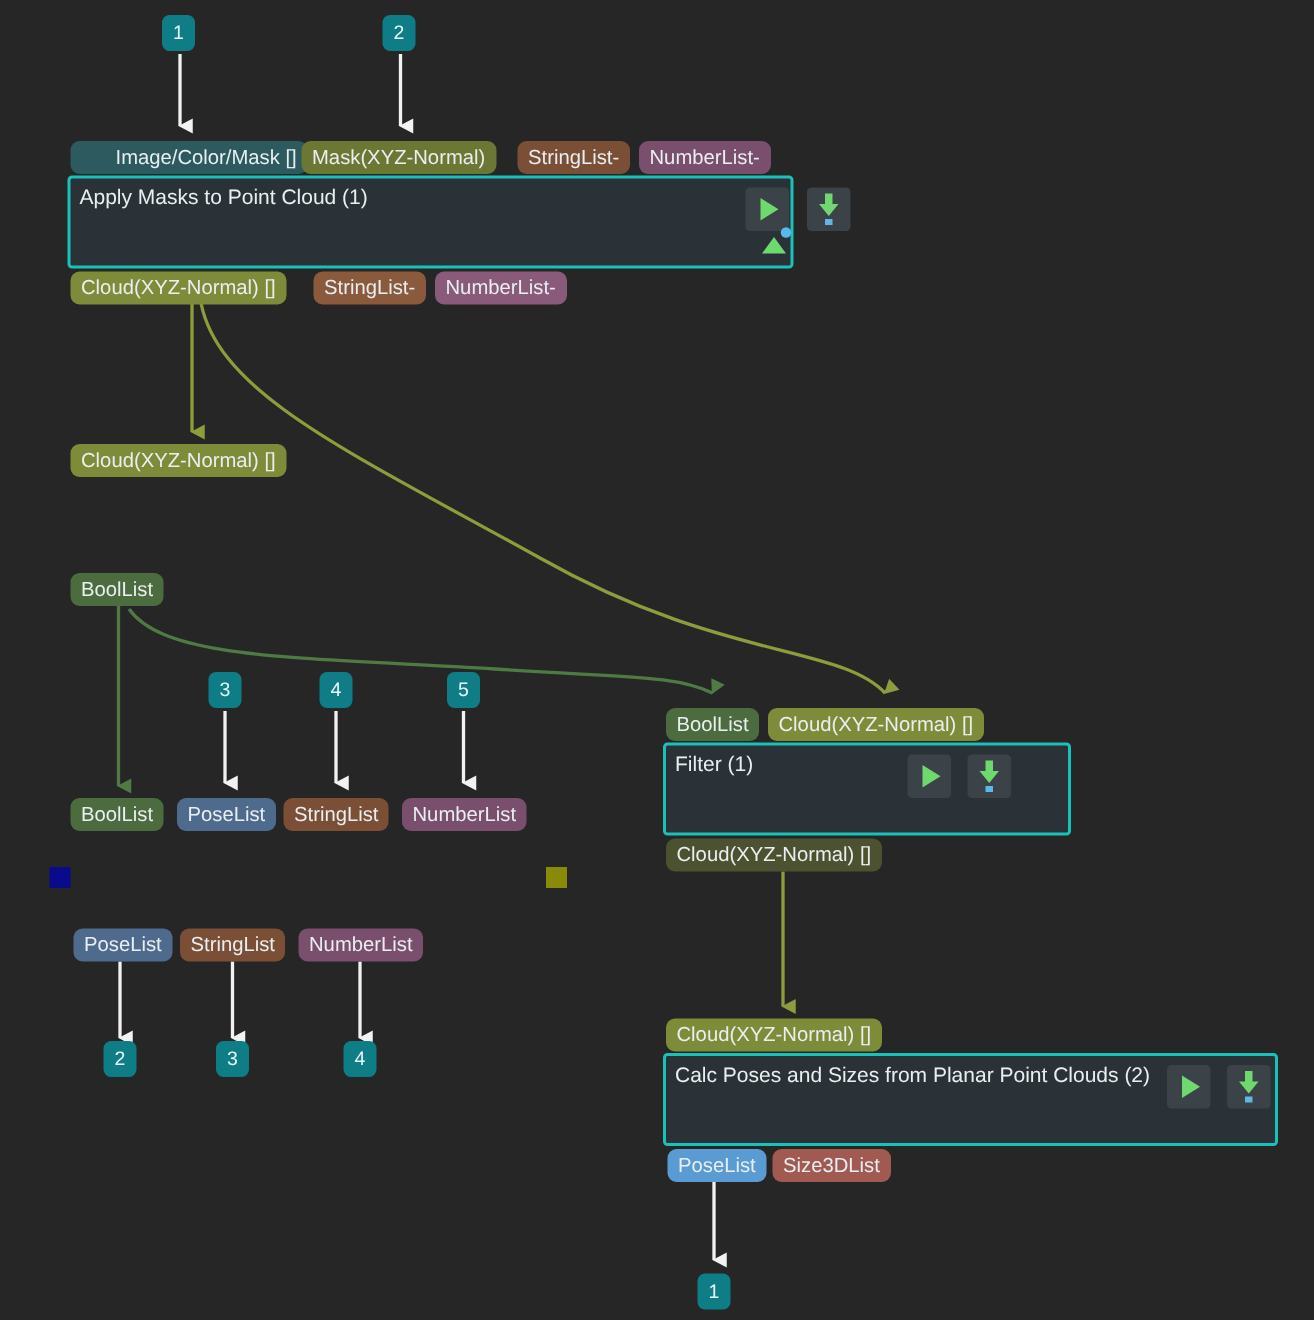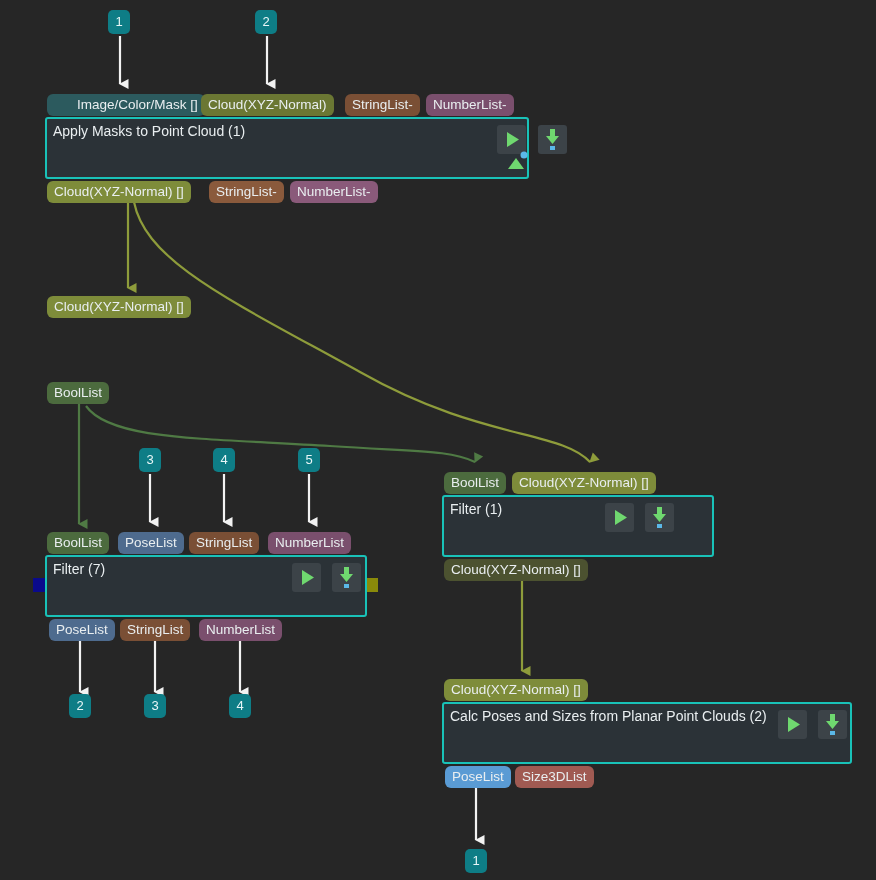--- a/index.html
+++ b/index.html
@@ -145,21 +145,21 @@
   <div class="badge" style="left:255px;top:10px;">2</div>
   <div class="badge" style="left:139px;top:448px;">3</div>
   <div class="badge" style="left:213px;top:448px;">4</div>
   <div class="badge" style="left:298px;top:448px;">5</div>
   <div class="badge" style="left:69px;top:694px;">2</div>
   <div class="badge" style="left:144px;top:694px;">3</div>
   <div class="badge" style="left:229px;top:694px;">4</div>
   <div class="badge" style="left:465px;top:849px;">1</div>
 
   <div class="pin" style="left:47px;top:94px;background:#2c5a5e;padding-left:30px;">Image/Color/Mask []</div>
-  <div class="pin" style="left:201px;top:94px;background:#6b7733;">Cloud(XYZ-Normal)</div>
+  <div class="pin" style="left:201px;top:94px;background:#6b7733;">Mask(XYZ-Normal)</div>
   <div class="pin" style="left:345px;top:94px;background:#7a4f35;">StringList-</div>
   <div class="pin" style="left:426px;top:94px;background:#7a4f6d;">NumberList-</div>
 
   <div class="node" style="left:45px;top:117px;width:484px;height:62px;text-decoration:underline;">
     <span class="node-title">Apply Masks to Point Cloud (1)</span>
 
     <div class="nbtn" style="left:450px;top:6px;">
       <svg width="29" height="29" viewBox="0 0 29 29">
           <path d="M10,7 L22,14.5 L10,22 Z" fill="#6fd86f"></path>
         </svg>
@@ -189,75 +189,60 @@
   <div class="pin" style="left:47px;top:382px;background:#4c6b3e;">BoolList</div>
 
   <div class="pin" style="left:47px;top:532px;background:#4c6b3e;">BoolList</div>
   <div class="pin" style="left:118px;top:532px;background:#4e6b8e;">PoseList</div>
   <div class="pin" style="left:189px;top:532px;background:#7a4f35;">StringList</div>
   <div class="pin" style="left:268px;top:532px;background:#7a4f6d;">NumberList</div>
 
   <div class="side-sq" style="left:33px;top:578px;background:#0a0a8c;"></div>
   <div class="side-sq" style="left:364px;top:578px;background:#8a8a0a;"></div>
 
-  <div class="node" style="left:45px;top:555px;width:322px;height:62px;">
-    <span class="node-title">Filter (7)</span>
-    <div class="nbtn" style="left:245px;top:6px;">
+
+  <div class="pin" style="left:49px;top:619px;background:#4e6b8e;">PoseList</div>
+  <div class="pin" style="left:120px;top:619px;background:#7a4f35;">StringList</div>
+  <div class="pin" style="left:199px;top:619px;background:#7a4f6d;">NumberList</div>
+
+  <div class="pin" style="left:444px;top:472px;background:#4c6b3e;">BoolList</div>
+  <div class="pin" style="left:512px;top:472px;background:#7e8c3a;">Cloud(XYZ-Normal) []</div>
+
+  <div class="node" style="left:442px;top:495px;width:272px;height:62px;">
+    <span class="node-title">Filter (1)</span>
+    <div class="nbtn" style="left:161px;top:6px;">
       <svg width="29" height="29" viewBox="0 0 29 29">
           <path d="M10,7 L22,14.5 L10,22 Z" fill="#6fd86f"></path>
         </svg>
     </div>
-    <div class="nbtn" style="left:285px;top:6px;">
+    <div class="nbtn" style="left:201px;top:6px;">
       <svg width="29" height="29" viewBox="0 0 29 29">
         <rect x="12" y="4" width="5" height="8" fill="#6fd86f"></rect>
         <path d="M8,11 L21,11 L14.5,19 Z" fill="#6fd86f"></path>
         <rect x="12" y="21" width="5" height="4" fill="#5bb8e8"></rect>
       </svg>
     </div>
   </div>
 
-  <div class="pin" style="left:49px;top:619px;background:#4e6b8e;">PoseList</div>
-  <div class="pin" style="left:120px;top:619px;background:#7a4f35;">StringList</div>
-  <div class="pin" style="left:199px;top:619px;background:#7a4f6d;">NumberList</div>
-
-  <div class="pin" style="left:444px;top:472px;background:#4c6b3e;">BoolList</div>
-  <div class="pin" style="left:512px;top:472px;background:#7e8c3a;">Cloud(XYZ-Normal) []</div>
-
-  <div class="node" style="left:442px;top:495px;width:272px;height:62px;">
-    <span class="node-title">Filter (1)</span>
-    <div class="nbtn" style="left:161px;top:6px;">
+  <div class="pin" style="left:444px;top:559px;background:#4c5230;">Cloud(XYZ-Normal) []</div>
+
+  <div class="pin" style="left:444px;top:679px;background:#7e8c3a;">Cloud(XYZ-Normal) []</div>
+
+  <div class="node" style="left:442px;top:702px;width:410px;height:62px;padding-left:32px;">
+    <span class="node-title">Calc Poses and Sizes from Planar Point Clouds (2)</span>
+    <div class="nbtn" style="left:334px;top:6px;">
       <svg width="29" height="29" viewBox="0 0 29 29">
           <path d="M10,7 L22,14.5 L10,22 Z" fill="#6fd86f"></path>
         </svg>
     </div>
-    <div class="nbtn" style="left:201px;top:6px;">
+    <div class="nbtn" style="left:374px;top:6px;">
       <svg width="29" height="29" viewBox="0 0 29 29">
         <rect x="12" y="4" width="5" height="8" fill="#6fd86f"></rect>
         <path d="M8,11 L21,11 L14.5,19 Z" fill="#6fd86f"></path>
         <rect x="12" y="21" width="5" height="4" fill="#5bb8e8"></rect>
       </svg>
     </div>
   </div>
 
-  <div class="pin" style="left:444px;top:559px;background:#4c5230;">Cloud(XYZ-Normal) []</div>
-
-  <div class="pin" style="left:444px;top:679px;background:#7e8c3a;">Cloud(XYZ-Normal) []</div>
-
-  <div class="node" style="left:442px;top:702px;width:410px;height:62px;padding-left:32px;">
-    <span class="node-title">Calc Poses and Sizes from Planar Point Clouds (2)</span>
-    <div class="nbtn" style="left:334px;top:6px;">
-      <svg width="29" height="29" viewBox="0 0 29 29">
-          <path d="M10,7 L22,14.5 L10,22 Z" fill="#6fd86f"></path>
-        </svg>
-    </div>
-    <div class="nbtn" style="left:374px;top:6px;">
-      <svg width="29" height="29" viewBox="0 0 29 29">
-        <rect x="12" y="4" width="5" height="8" fill="#6fd86f"></rect>
-        <path d="M8,11 L21,11 L14.5,19 Z" fill="#6fd86f"></path>
-        <rect x="12" y="21" width="5" height="4" fill="#5bb8e8"></rect>
-      </svg>
-    </div>
-  </div>
-
   <div class="pin" style="left:445px;top:766px;background:#5a9bd4;">PoseList</div>
   <div class="pin" style="left:515px;top:766px;background:#a05a52;">Size3DList</div>
 
 </div>
 
 </body></html>

